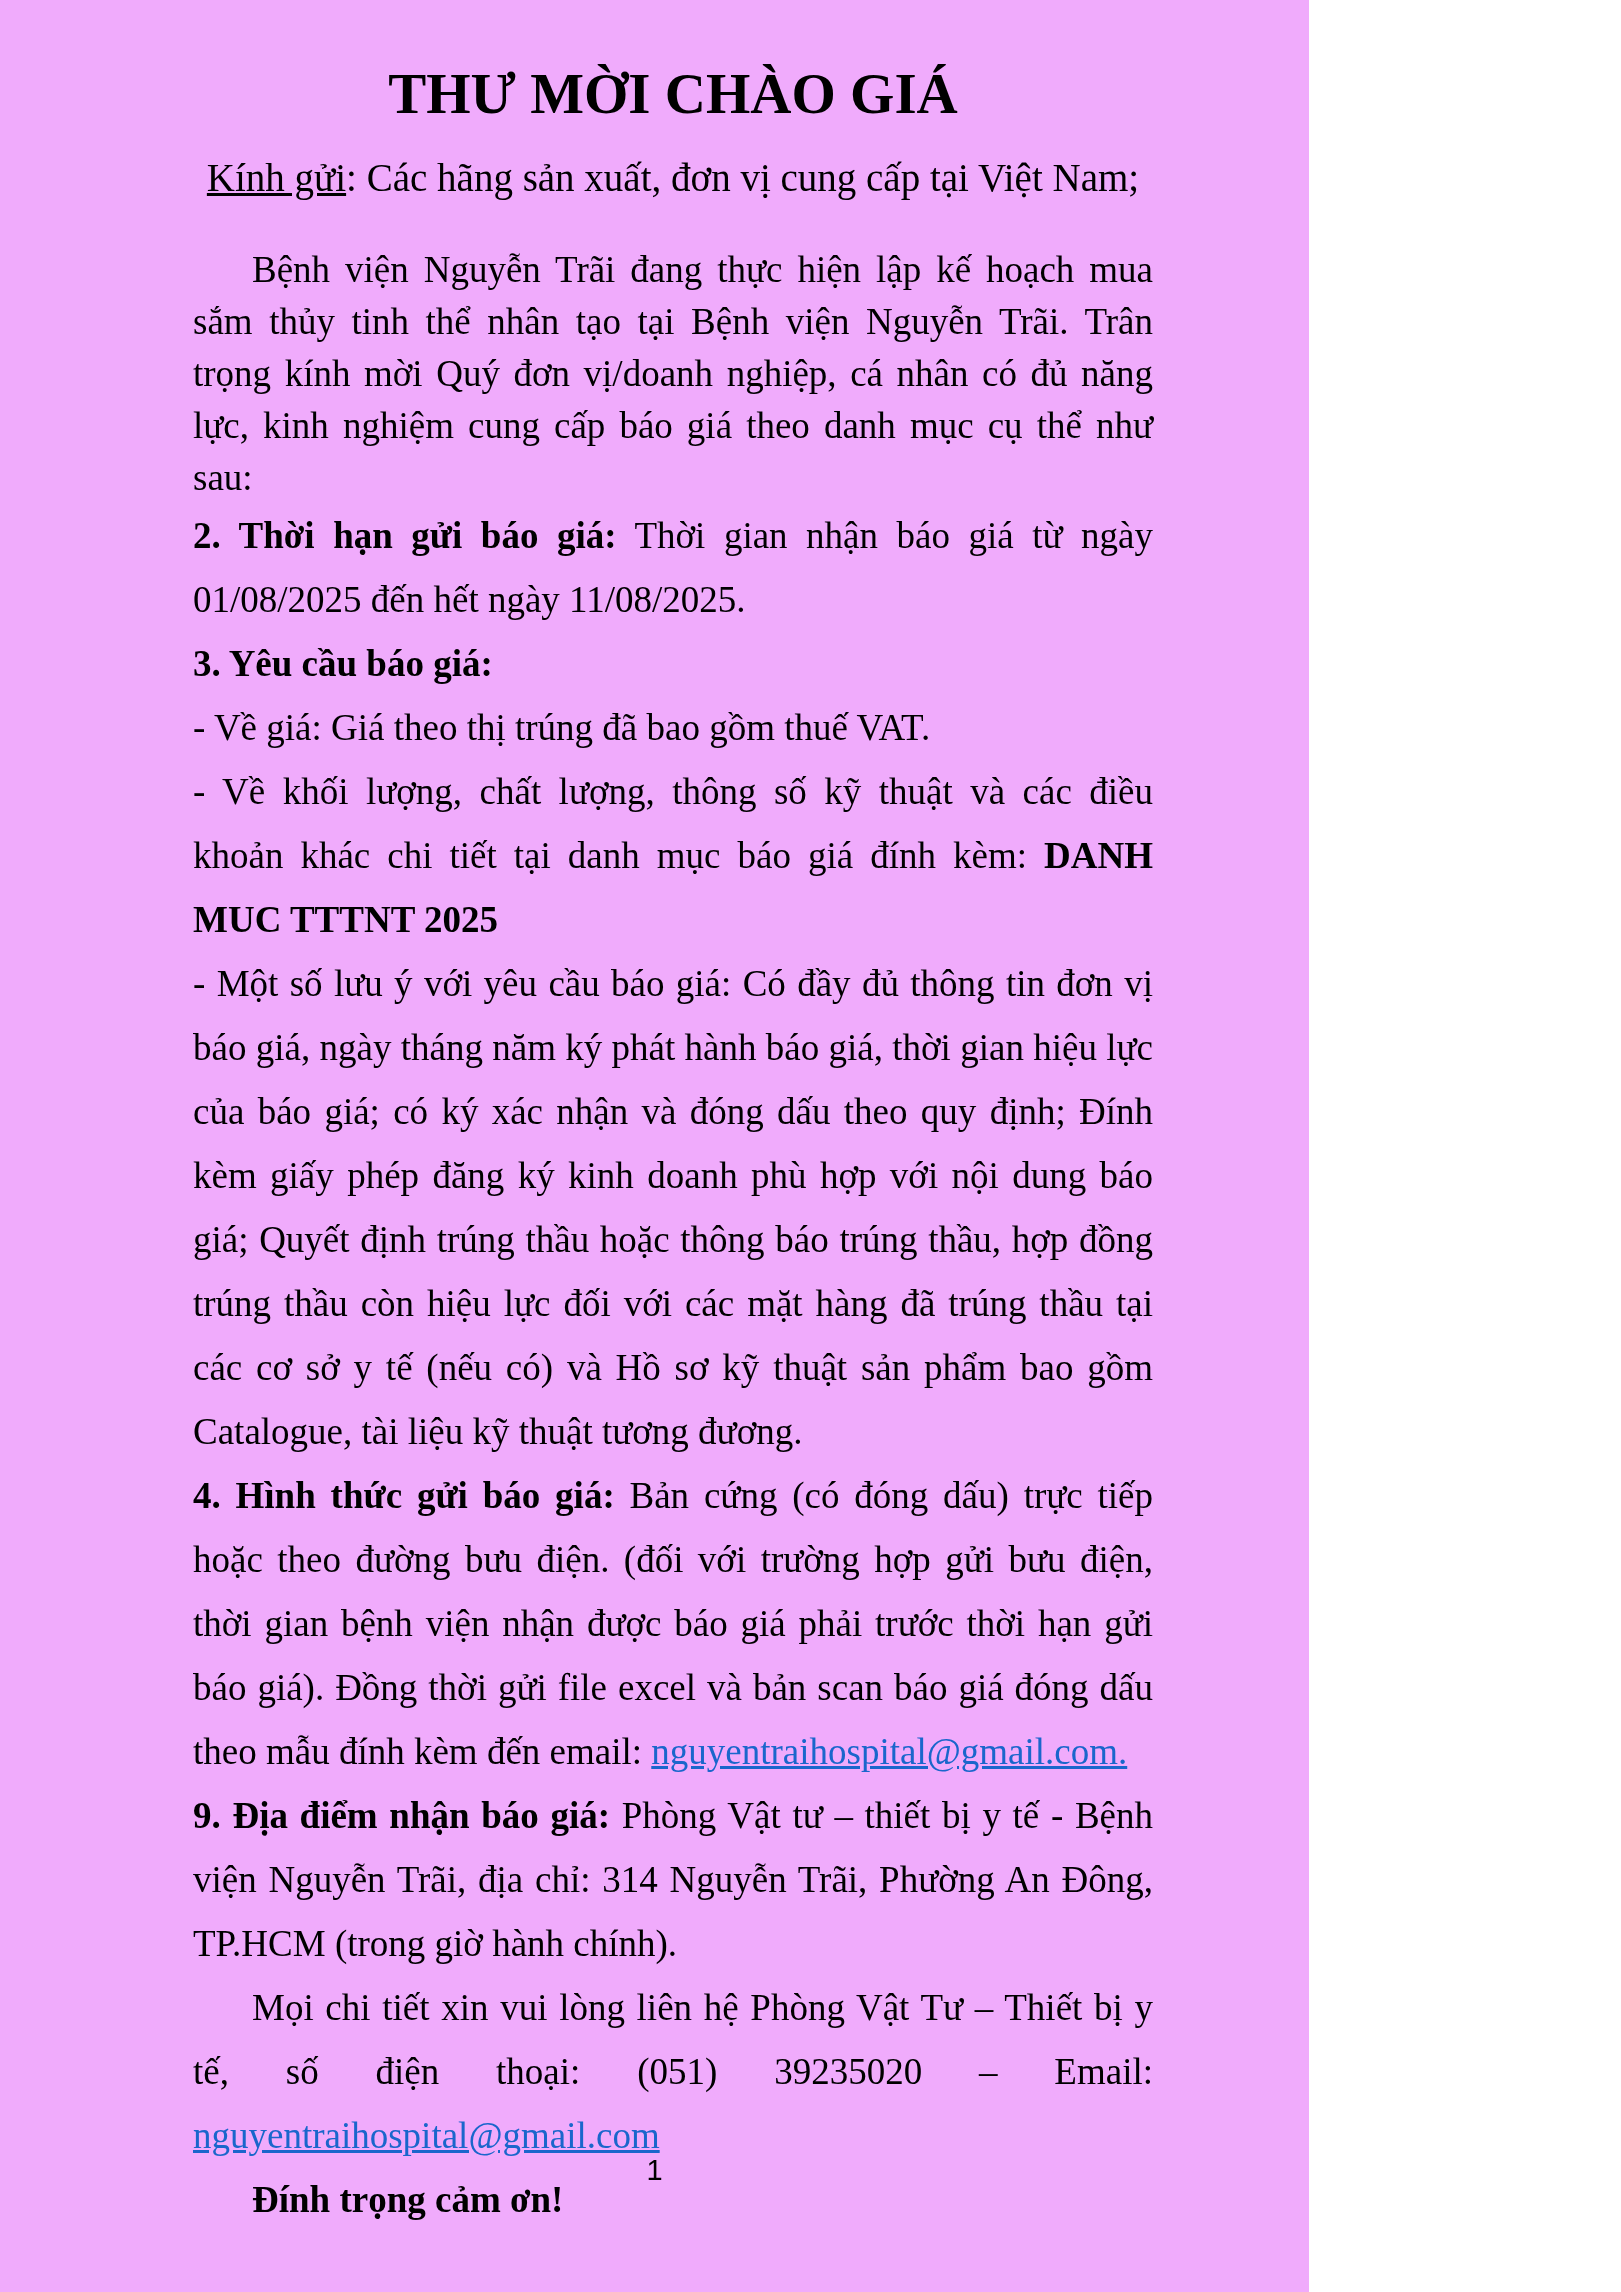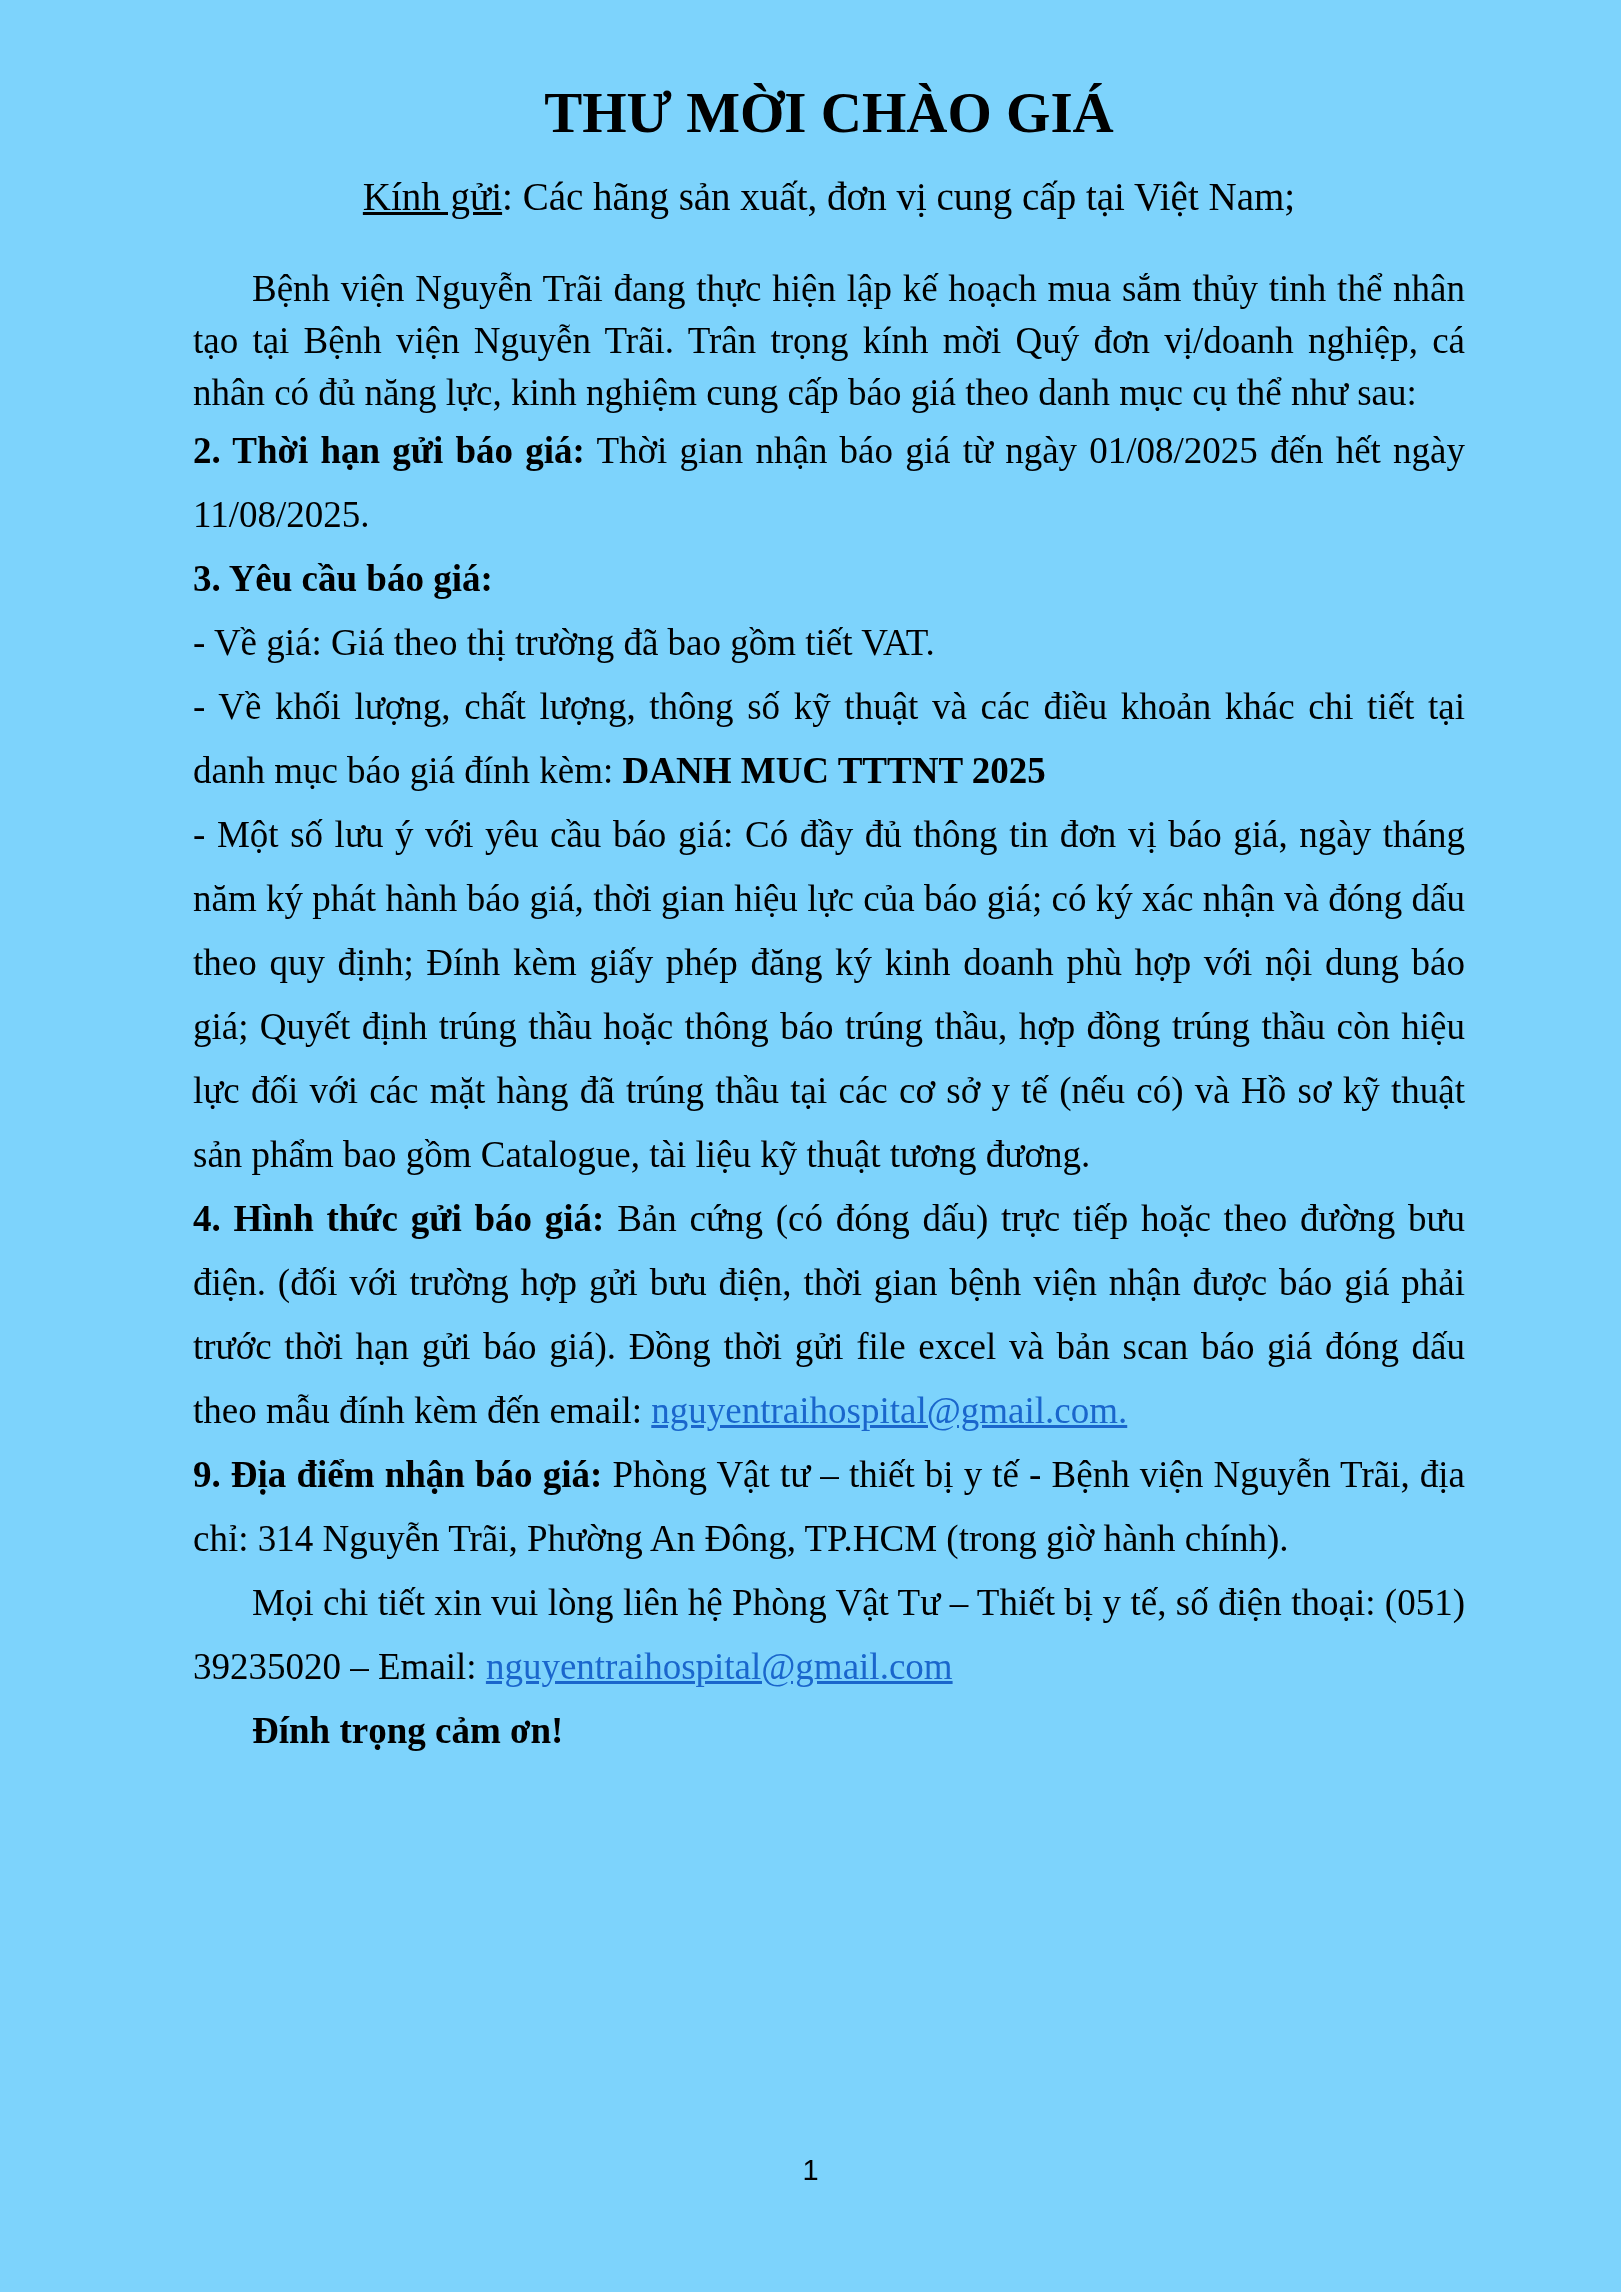--- a/index.html
+++ b/index.html
@@ -2,25 +2,25 @@
 <html lang="vi" style="--link-blue: #1a66cc;"><head>
 <meta charset="utf-8">
 <style>
   html, body {
     margin: 0;
     padding: 0;
     background: #ffffff;
   }
   .page {
     position: relative;
-    width: 1621px;
+    width: 1309px;
     height: 2293px;
-    background: #7dd3fc;
+    background: #f0abfc;
     box-sizing: border-box;
-    padding: 82px 156px 0 193px;
+    padding: 63px 156px 0 193px;
     font-family: "Liberation Serif", "DejaVu Serif", serif;
     color: #000000;
     overflow: hidden;
   }
   .doc-title {
     margin: 0;
     font-size: 57px;
     line-height: 61px;
     font-weight: bold;
     text-align: center;
@@ -88,21 +88,21 @@
 
   <p class="body mt10">
     <b>2. Thời hạn gửi báo giá:</b>
     <span>Thời gian nhận báo giá từ ngày 01/08/2025 đến hết ngày 11/08/2025.</span>
   </p>
 
   <p class="body mt18">
     <b>3. Yêu cầu báo giá:</b>
   </p>
 
-  <p class="body mt12">- Về giá: Giá theo thị trường đã bao gồm tiết VAT.</p>
+  <p class="body mt12">- Về giá: Giá theo thị trúng đã bao gồm thuế VAT.</p>
 
   <p class="body mt8">
     <span>- Về khối lượng, chất lượng, thông số kỹ thuật và các điều khoản khác chi tiết tại danh mục báo giá đính kèm:</span>
     <b>DANH MUC TTTNT 2025</b>
   </p>
 
   <p class="body mt18">- Một số lưu ý với yêu cầu báo giá: Có đầy đủ thông tin đơn vị báo giá, ngày tháng năm ký phát hành báo giá, thời gian hiệu lực của báo giá; có ký xác nhận và đóng dấu theo quy định; Đính kèm giấy phép đăng ký kinh doanh phù hợp với nội dung báo giá; Quyết định trúng thầu hoặc thông báo trúng thầu, hợp đồng trúng thầu còn hiệu lực đối với các mặt hàng đã trúng thầu tại các cơ sở y tế (nếu có) và Hồ sơ kỹ thuật sản phẩm bao gồm Catalogue, tài liệu kỹ thuật tương đương.</p>
 
   <p class="body mt10">
     <b>4. Hình thức gửi báo giá:</b>

